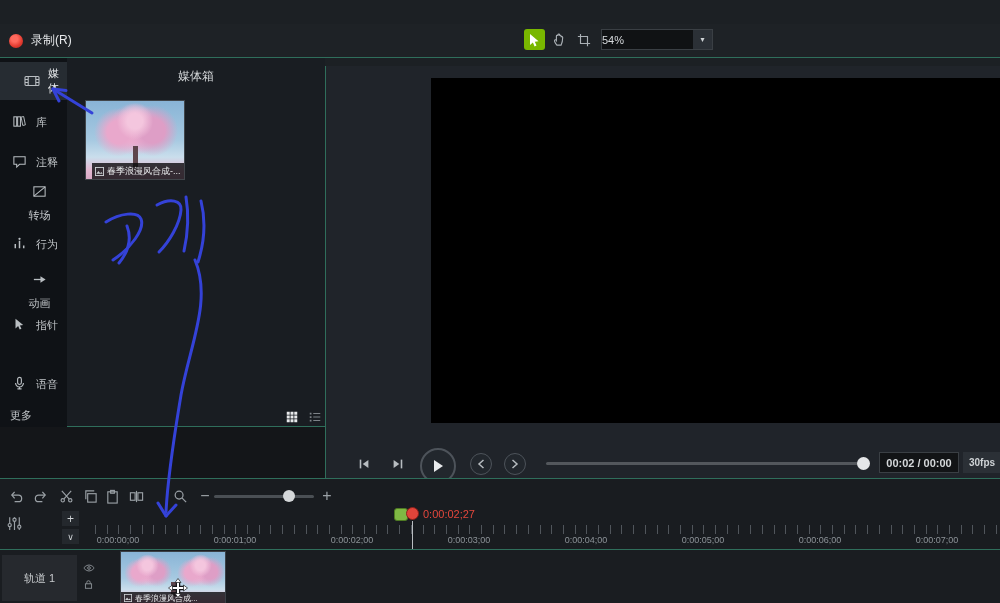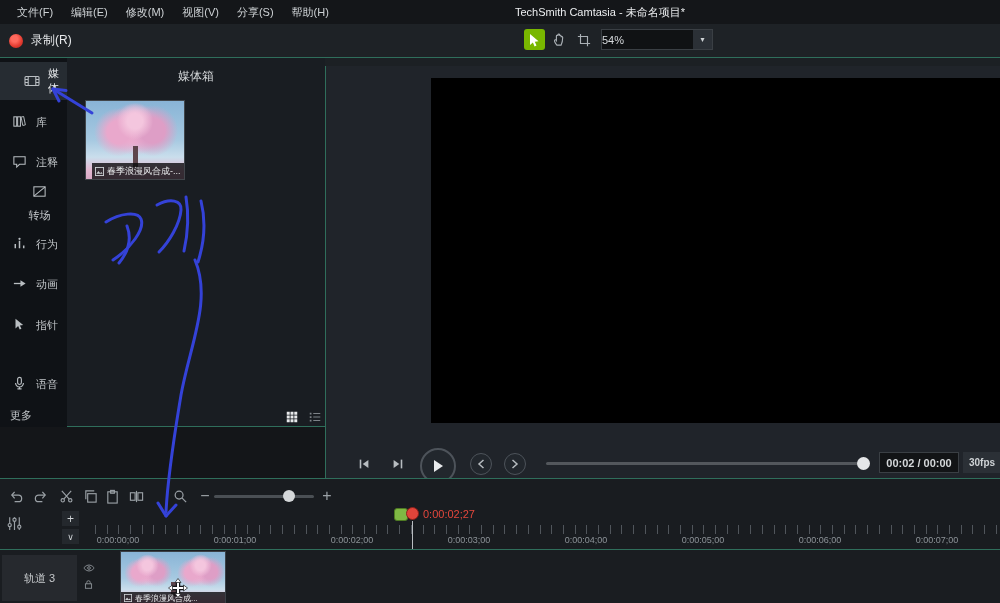--- a/index.html
+++ b/index.html
@@ -94,29 +94,20 @@
   .clip-label{position:absolute;left:0;right:0;bottom:0;height:12px;background:rgba(10,10,12,.8);display:flex;
               align-items:center;gap:3px;padding:0 3px;font-size:8px;color:#e8eaec;white-space:nowrap;overflow:hidden;}
   
   .annot{position:absolute;left:0;top:0;z-index:60;pointer-events:none;}
 </style>
 </head>
 <body>
 
 <div id="app">
 
-  <div class="menubar">
-    <span class="menu-item">文件(F)</span>
-    <span class="menu-item">编辑(E)</span>
-    <span class="menu-item">修改(M)</span>
-    <span class="menu-item">视图(V)</span>
-    <span class="menu-item">分享(S)</span>
-    <span class="menu-item">帮助(H)</span>
-    <span class="window-title">TechSmith Camtasia - 未命名项目*</span>
-  </div>
 
   <div class="toolbar">
     <div class="record">
       <span class="record-dot"></span>
       <span>录制(R)</span>
     </div>
     <div class="tool-btn active" style="left:524px;">
       <span>
         <svg width="13" height="14" viewBox="0 0 13 14">
             <path d="M2 1l0 11 2.9-2.5 1.7 3.9 1.9-.9-1.7-3.8 3.7-.5z" fill="#fff"></path>
@@ -182,21 +173,21 @@
     </div>
     <div class="side-item" style="top:167px;">
       <span class="side-icon">
         <svg width="15" height="15" viewBox="0 0 16 16" fill="none" stroke="currentColor" stroke-width="1.6">
             <path d="M3.5 13V8.5M8 13V5M12.5 13V10"></path>
             <circle cx="8" cy="3" r="1.2" fill="currentColor" stroke="none"></circle>
           </svg>
       </span>
       <span>行为</span>
     </div>
-    <div class="side-item" style="top:207px;">
+    <div class="side-item" style="top:214px;flex-direction:column;">
       <span class="side-icon">
         <svg width="15" height="15" viewBox="0 0 16 16">
             <path d="M2 8h8" stroke="currentColor" stroke-width="1.4" fill="none"></path>
             <path d="M9 4.5L14.5 8 9 11.5z" fill="currentColor"></path>
           </svg>
       </span>
       <span>动画</span>
     </div>
     <div class="side-item" style="top:248px;">
       <span class="side-icon">
@@ -356,21 +347,21 @@
     <span class="ruler-label" style="left:775px;">0:00:06;00</span>
     <span class="ruler-label" style="left:892px;">0:00:07;00</span>
 
     <div class="playhead-line"></div>
     <div class="ph-green"></div>
     <div class="ph-red"></div>
     <span class="ph-time">0:00:02;27</span>
 
     <div class="track-row">
       <div class="track-header">
-        <span>轨道 3</span>
+        <span>轨道 1</span>
       </div>
       <span class="track-eye">
         <svg width="12" height="12" viewBox="0 0 16 16" fill="none" stroke="currentColor" stroke-width="1.2">
             <path d="M1 8s3-4 7-4 7 4 7 4-3 4-7 4-7-4-7-4z"></path>
             <circle cx="8" cy="8" r="1.8"></circle>
           </svg>
       </span>
       <span class="track-lock">
         <svg width="11" height="11" viewBox="0 0 16 16" fill="none" stroke="currentColor" stroke-width="1.3">
             <rect x="3.5" y="7" width="9" height="6.5"></rect>

